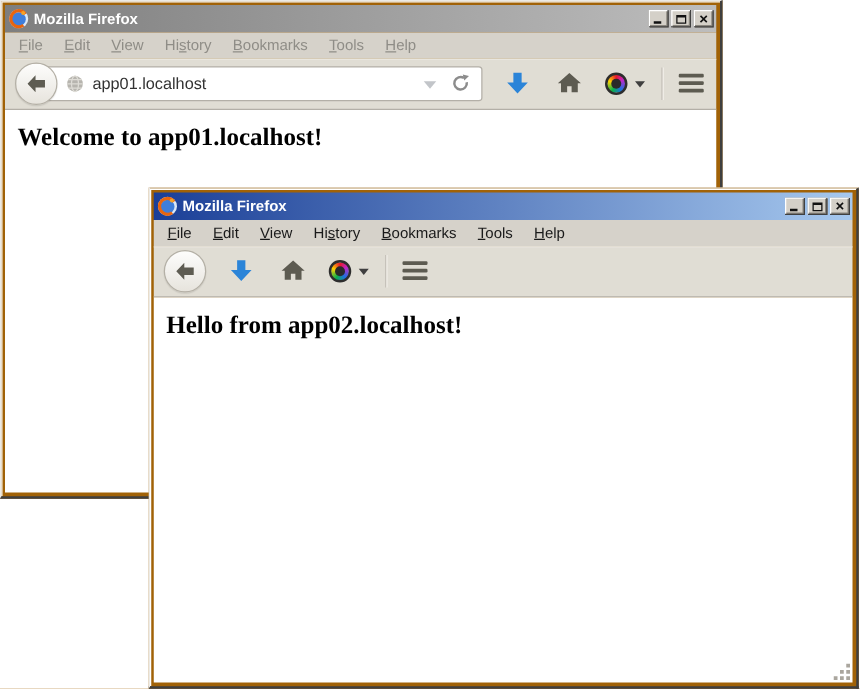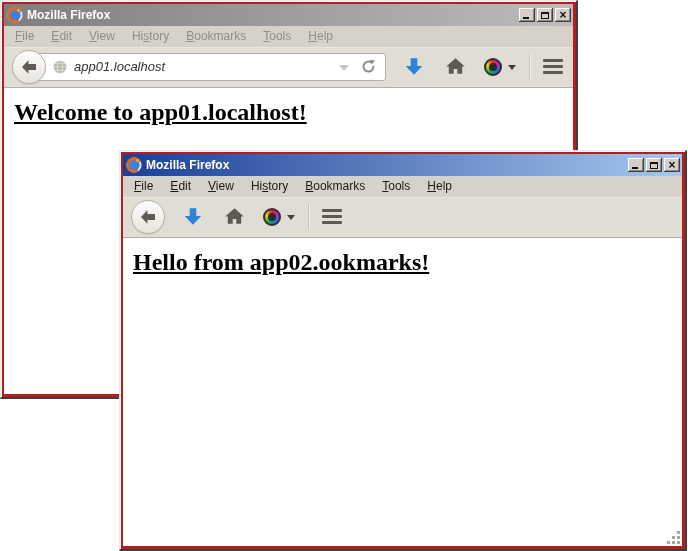--- a/index.html
+++ b/index.html
@@ -5,21 +5,21 @@
   * { box-sizing: border-box; margin: 0; padding: 0; }
   html, body { width: 688px; height: 551px; }
   body {
     position: relative; background: #ffffff; overflow: hidden;
     font-family: "Liberation Sans", sans-serif;
   }
 
   
   .window {
     position: absolute; display: flex; flex-direction: column;
-    background: #b91c1c; padding: 3px;
+    background: #a16207; padding: 3px;
     border-top: 1px solid #eceae5; border-left: 1px solid #eceae5;
     border-right: 2px solid #3f3f3f; border-bottom: 2px solid #3f3f3f;
     box-shadow: inset 1px 1px 0 #ffffff;
   }
   .win1 { left: 0px; top: 0px; width: 578px; height: 399px; z-index: 1; }
   .win2 { left: 119px; top: 150px; width: 568px; height: 401px; z-index: 2; }
 
   .titlebar {
     height: 22px; flex: none; display: flex; align-items: center;
     padding: 0 2px 0 3px;
@@ -58,21 +58,21 @@
   }
   .backbtn {
     width: 34px; height: 34px; border-radius: 50%; flex: none; z-index: 2;
     border: 1px solid #b4b0a6; background: linear-gradient(#fdfdfc, #e7e4dd);
     display: flex; align-items: center; justify-content: center;
     box-shadow: 0 1px 1px rgba(0,0,0,0.10);
   }
   .urlfield {
     flex: 1; min-width: 0; height: 28px; background: #fff;
     border: 1px solid #b3afa7; border-radius: 3px; margin-left: -13px;
-    display: flex; align-items: center; padding: 0 8px 0 19px; font-style: italic;
+    display: flex; align-items: center; padding: 0 8px 0 19px;
   }
   .globe { width: 14px; height: 14px; margin-right: 7px; flex: none; }
   .urltext { flex: 1; font-size: 13px; color: #333; white-space: nowrap; overflow: hidden; }
   .histdrop {
     width: 0; height: 0; border-left: 5px solid transparent; border-right: 5px solid transparent;
     border-top: 6px solid #c2c5c9; margin: 2px 12px 0 6px; flex: none;
   }
   .reload { width: 16px; height: 16px; flex: none; }
   .tbicon { flex: none; display: flex; align-items: center; justify-content: center; }
   .dl { margin-left: 17px; }
@@ -91,21 +91,21 @@
     border-top: 5px solid #3f3f3f; margin-left: 6px; margin-top: 2px;
   }
   .vsep { width: 1px; height: 26px; background: #c6c2ba; box-shadow: 1px 0 0 #f3f1ec; margin-left: 13px; flex: none; }
   .burger { margin-left: 13px; display: flex; flex-direction: column; justify-content: center; }
   .burger i { display: block; width: 20px; height: 3px; background: #5d5b51; border-radius: 1px; margin: 1.5px 0; }
 
   
   .content { flex: 1; background: #ffffff; position: relative; overflow: hidden; }
   .content h1 {
     font-family: "Liberation Serif", serif; font-weight: bold;
-    font-size: 24px; color: #000; margin: 11px 0 0 10px; white-space: nowrap; text-decoration: underline;
+    font-size: 20px; color: #000; margin: 11px 0 0 10px; white-space: nowrap;
   }
   .grip { position: absolute; right: 2px; bottom: 2px; width: 14px; height: 14px; }
   .grip b {
     position: absolute; right: 0; bottom: 0; width: 3px; height: 3px; background: #aaa69e;
     box-shadow: -5px 0 0 #aaa69e, -10px 0 0 #aaa69e, 0 -5px 0 #aaa69e, -5px -5px 0 #aaa69e, 0 -10px 0 #aaa69e;
   }
   svg { display: block; }
 </style>
 </head>
 <body>
@@ -252,18 +252,18 @@
     </span>
     <span class="vsep"></span>
     <span class="burger">
         <i></i>
         <i></i>
         <i></i>
       </span>
   </div>
 
   <div class="content">
-    <h1>Hello from app02.ookmarks!</h1>
+    <h1>Hello from app02.localhost!</h1>
     <span class="grip">
         <b></b>
       </span>
   </div>
 </div>
 
 </body></html>

